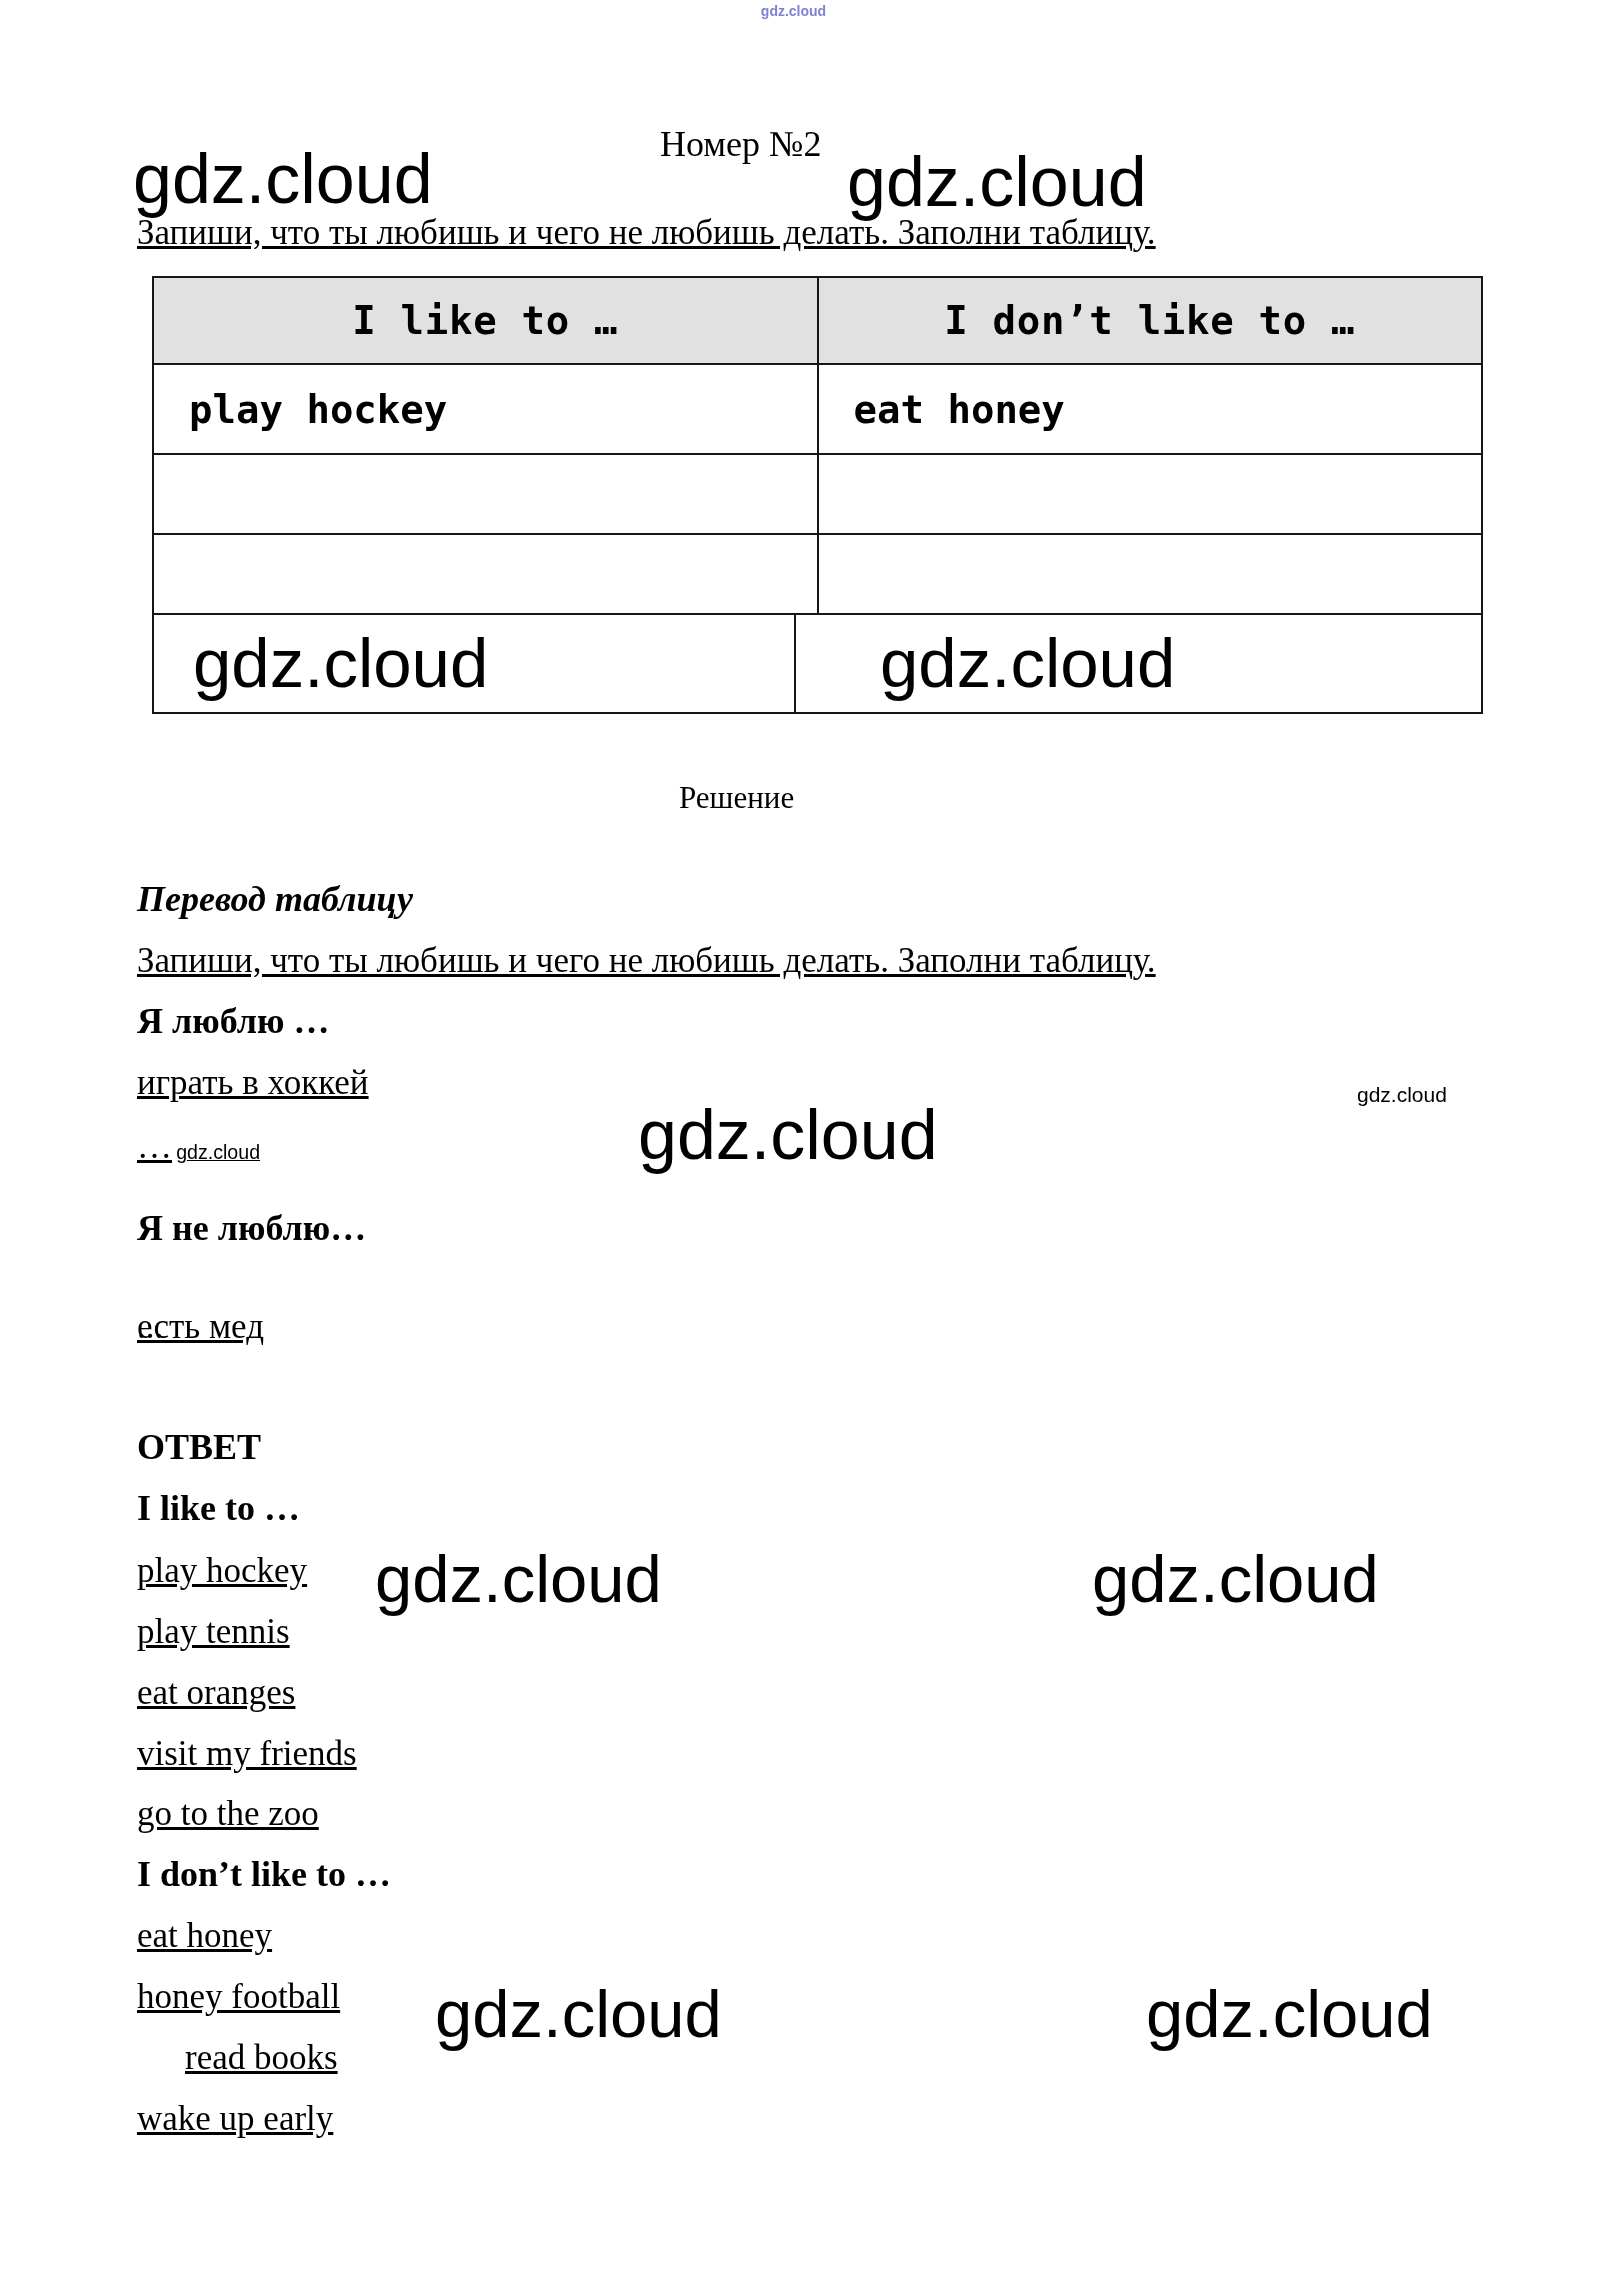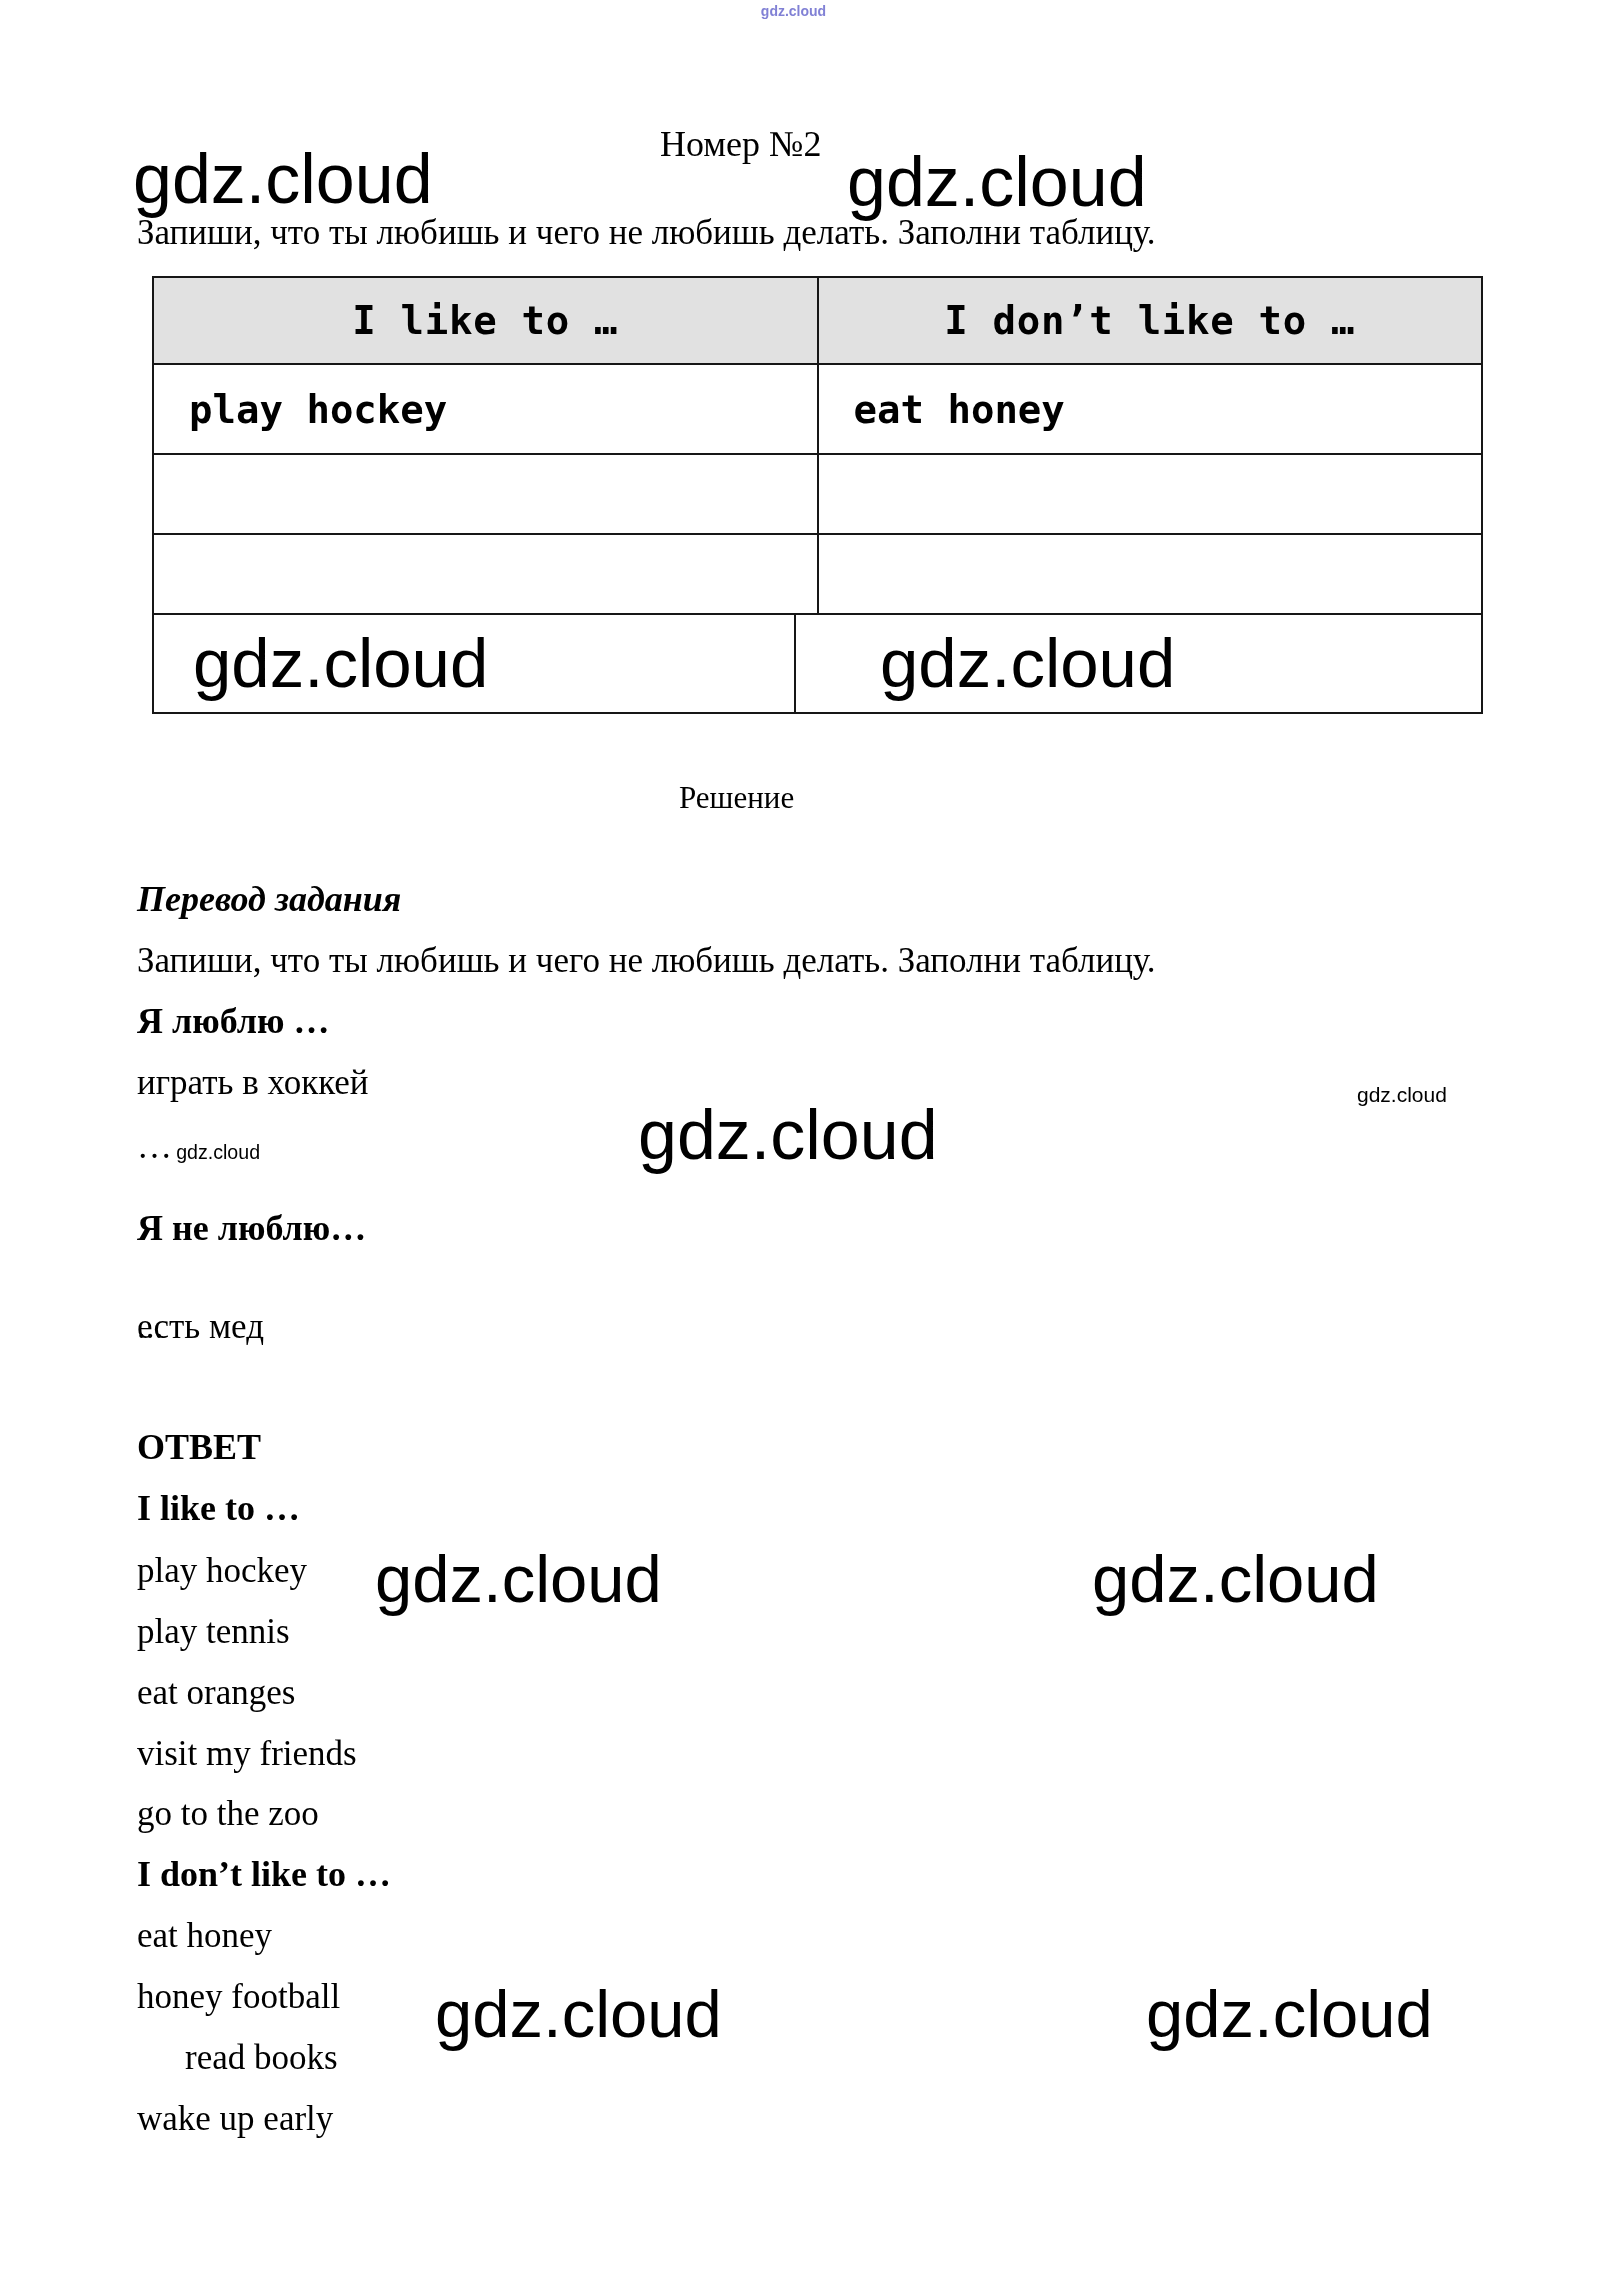--- a/index.html
+++ b/index.html
@@ -42,20 +42,21 @@
     left:679px; top:780px;
     font-size:31px;
     white-space:nowrap;
   }
   .line {
     position:absolute;
     left:137px;
     font-size:35px;
     line-height:1.25;
     white-space:nowrap;
+    text-decoration:underline;
   }
   .blabel {
     position:absolute;
     left:137px;
     font-size:36px;
     font-weight:bold;
     white-space:nowrap;
   }
   .ital { font-style:italic; }
   .ellipsis-line { display:flex; align-items:flex-end; gap:4.2px; }
@@ -131,21 +132,21 @@
       <div class="tcell"></div>
     </div>
     <div class="trow twm">
       <div class="tcell">gdz.cloud</div>
       <div class="tcell">gdz.cloud</div>
     </div>
   </div>
 
   <div class="center-heading">Решение</div>
 
-  <div class="blabel ital" style="top:878px;">Перевод задания</div>
+  <div class="blabel ital" style="top:878px;">Перевод таблицу</div>
   <div class="line" style="top:939px;">Запиши, что ты любишь и чего не любишь делать. Заполни таблицу.</div>
 
   <div class="blabel" style="top:1000px;">Я люблю …</div>
   <div class="line" style="top:1061px;">играть в хоккей</div>
 
   <div class="line ellipsis-line" style="top:1125px;">
     <span>…</span>
     <span class="ellipsis-wm">gdz.cloud</span>
   </div>
 

